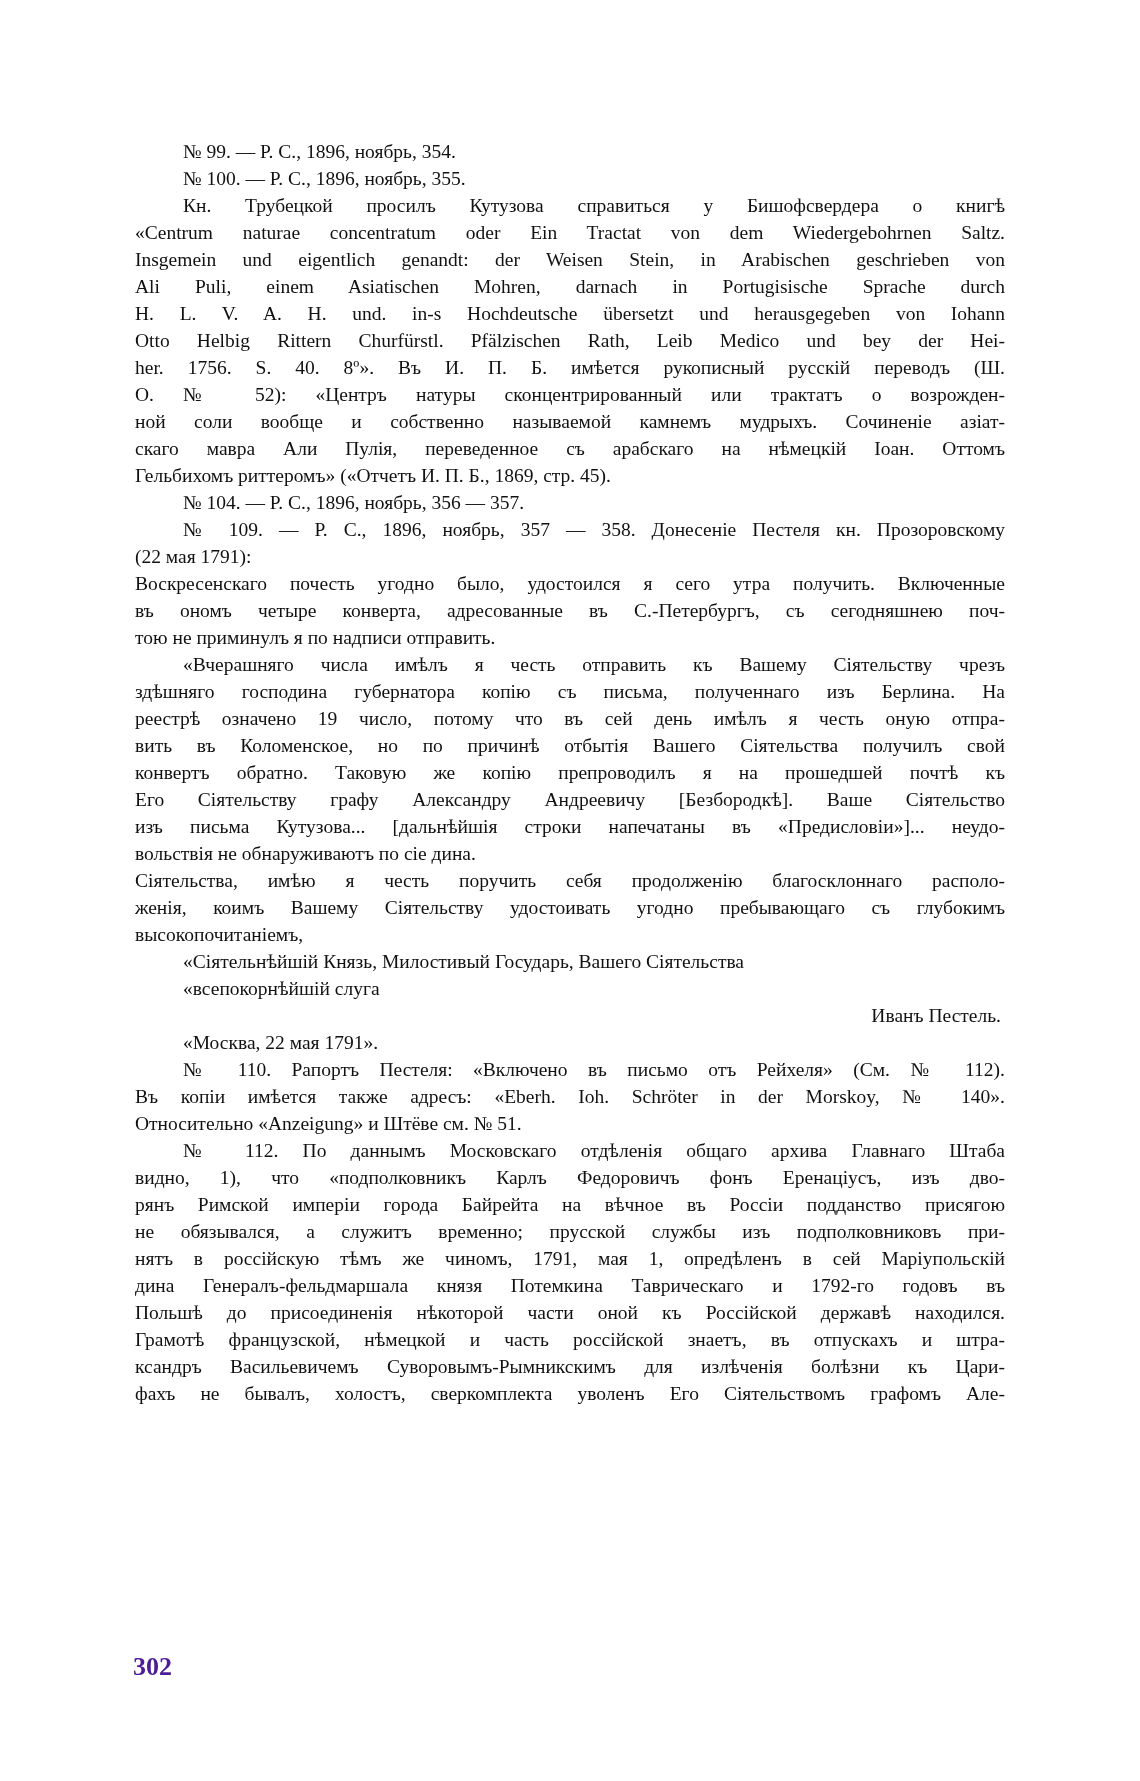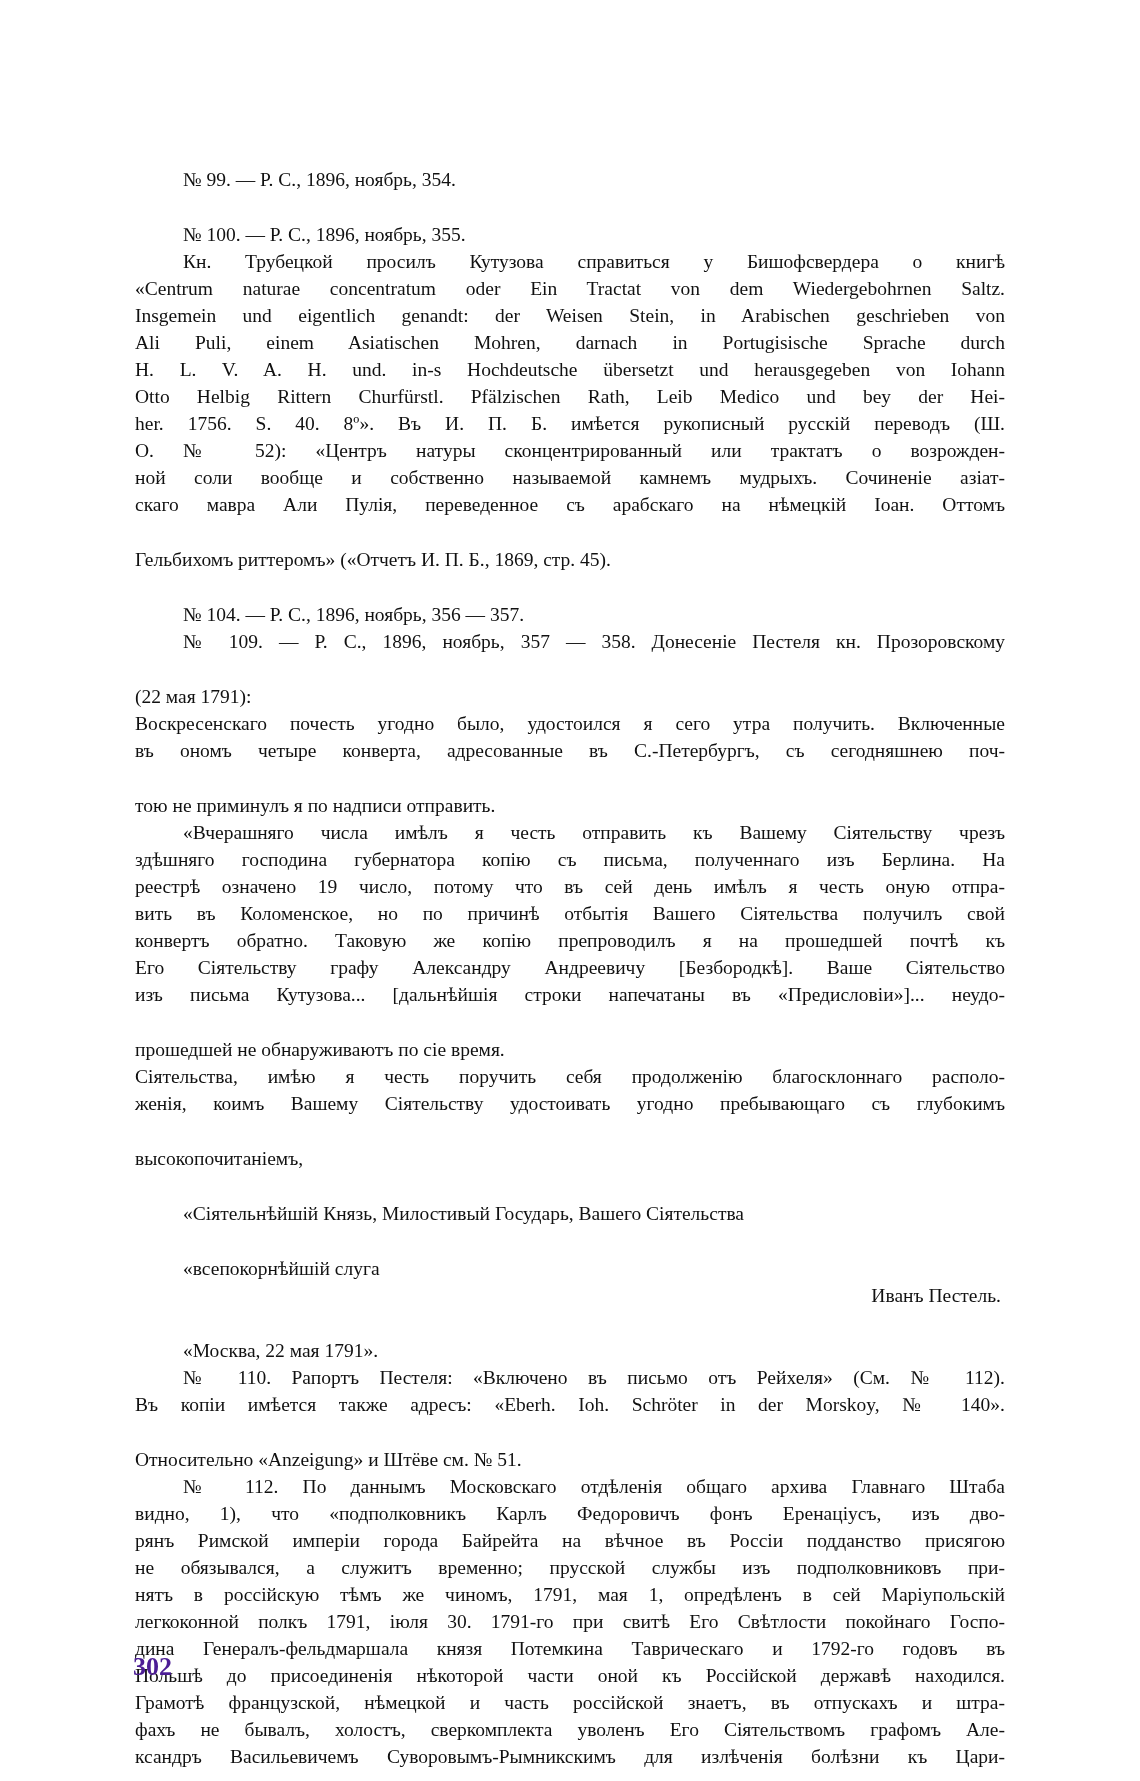--- a/index.html
+++ b/index.html
@@ -9,21 +9,21 @@
     left: 135px;
     top: 138px;
     width: 870px;
     font-family: "Liberation Serif", serif;
     font-size: 19.5px;
     line-height: 27px;
     color: #111111;
     text-align: justify;
   }
   .line { display: block; white-space: nowrap; text-align: justify; text-align-last: justify; height: 27px; }
-  .line.last { text-align-last: left; margin-top: 28px; }
+  .line.last { text-align-last: left; }
   .line.indent { padding-left: 48px; }
   .line.sig { text-align-last: right; padding-right: 4px; }
   .pagenum {
     position: absolute;
     left: 133px;
     top: 1652px;
     font-family: "Liberation Serif", serif;
     font-size: 26px;
     font-weight: bold;
     color: #4c1d95;
@@ -52,36 +52,35 @@
     <span class="line">Воскресенскаго почесть угодно было, удостоился я сего утра получить. Включенные</span>
     <span class="line">въ ономъ четыре конверта, адресованные въ С.-Петербургъ, съ сегодняшнею поч-</span>
     <span class="line last">тою не приминулъ я по надписи отправить.</span>
     <span class="line indent">«Вчерашняго числа имѣлъ я честь отправить къ Вашему Сіятельству чрезъ</span>
     <span class="line">здѣшняго господина губернатора копію съ письма, полученнаго изъ Берлина. На</span>
     <span class="line">реестрѣ означено 19 число, потому что въ сей день имѣлъ я честь оную отпра-</span>
     <span class="line">вить въ Коломенское, но по причинѣ отбытія Вашего Сіятельства получилъ свой</span>
     <span class="line">конвертъ обратно. Таковую же копію препроводилъ я на прошедшей почтѣ къ</span>
     <span class="line">Его Сіятельству графу Александру Андреевичу [Безбородкѣ]. Ваше Сіятельство</span>
     <span class="line">изъ письма Кутузова... [дальнѣйшія строки напечатаны въ «Предисловіи»]... неудо-</span>
-    <span class="line last">прошедшей не обнаруживаютъ по сіе время.</span>
+    <span class="line last">вольствія не обнаруживаютъ по сіе дина.</span>
     <span class="line">Сіятельства, имѣю я честь поручить себя продолженію благосклоннаго располо-</span>
     <span class="line">женія, коимъ Вашему Сіятельству удостоивать угодно пребывающаго съ глубокимъ</span>
     <span class="line last">высокопочитаніемъ,</span>
     <span class="line indent last">«Сіятельнѣйшій Князь, Милостивый Государь, Вашего Сіятельства</span>
     <span class="line indent last">«всепокорнѣйшій слуга</span>
     <span class="line sig">Иванъ Пестель.</span>
     <span class="line indent last">«Москва, 22 мая 1791».</span>
     <span class="line indent">№ 110. Рапортъ Пестеля: «Включено въ письмо отъ Рейхеля» (См. № 112).</span>
     <span class="line">Въ копіи имѣется также адресъ: «Eberh. Ioh. Schröter in der Morskoy, № 140».</span>
     <span class="line last">Относительно «Anzeigung» и Штёве см. № 51.</span>
     <span class="line indent">№ 112. По даннымъ Московскаго отдѣленія общаго архива Главнаго Штаба</span>
     <span class="line">видно, 1), что «подполковникъ Карлъ Федоровичъ фонъ Еренаціусъ, изъ дво-</span>
     <span class="line">рянъ Римской имперіи города Байрейта на вѣчное въ Россіи подданство присягою</span>
     <span class="line">не обязывался, а служитъ временно; прусской службы изъ подполковниковъ при-</span>
     <span class="line">нятъ в россійскую тѣмъ же чиномъ, 1791, мая 1, опредѣленъ в сей Маріупольскій</span>
-    <span class="line">легкоконной полкъ 1791, іюля 30. 1791-го при свитѣ Его Свѣтлости покойнаго Госпо-</span>
     <span class="line">дина Генералъ-фельдмаршала князя Потемкина Таврическаго и 1792-го годовъ въ</span>
     <span class="line">Польшѣ до присоединенія нѣкоторой части оной къ Россійской державѣ находился.</span>
     <span class="line">Грамотѣ французской, нѣмецкой и часть россійской знаетъ, въ отпускахъ и штра-</span>
+    <span class="line">ксандръ Васильевичемъ Суворовымъ-Рымникскимъ для излѣченія болѣзни къ Цари-</span>
     <span class="line">фахъ не бывалъ, холостъ, сверкомплекта уволенъ Его Сіятельствомъ графомъ Але-</span>
-    <span class="line">ксандръ Васильевичемъ Суворовымъ-Рымникскимъ для излѣченія болѣзни къ Цари-</span>
   </div>
 <div class="pagenum">302</div>
 
 </body></html>

